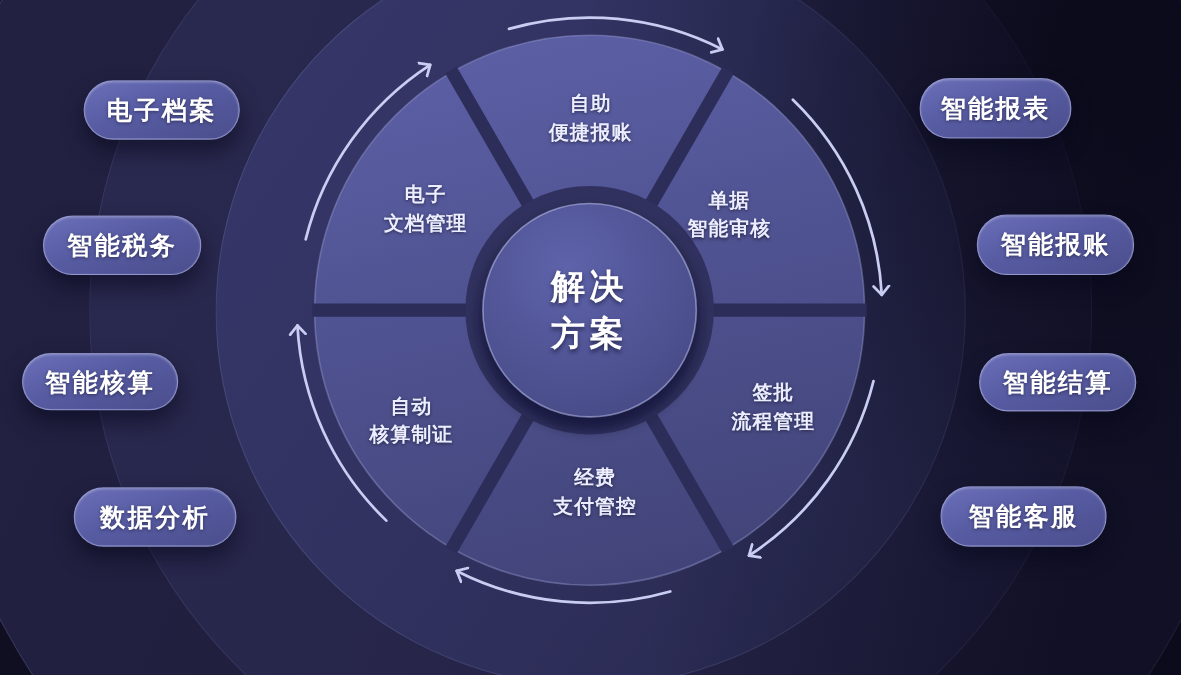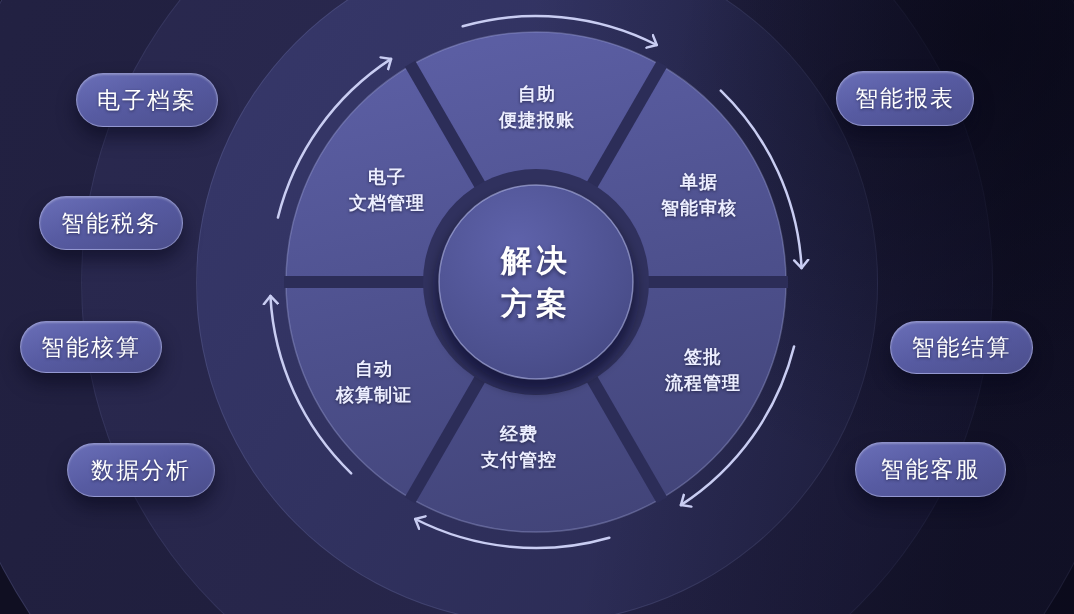--- a/index.html
+++ b/index.html
@@ -28,38 +28,38 @@
   .seg-label{position:absolute;width:170px;text-align:center;
     font-size:18px;font-weight:bold;letter-spacing:1px;color:#eceeff;
     text-shadow:0 1px 3px rgba(10,10,30,0.6);line-height:26px;}
   .seg-label span{display:block;}
   .center-label{position:absolute;left:436px;top:239px;width:200px;text-align:center;
     font-size:31px;font-weight:bold;letter-spacing:4px;color:#ffffff;line-height:43px;
     text-shadow:0 2px 4px rgba(10,10,30,0.55);font-family:Liberation Serif, serif;}
   .center-label span{display:block;}
 
   .pill{position:absolute;display:flex;align-items:center;justify-content:center;
-    border-radius:27px;font-size:23px;font-weight:normal;letter-spacing:2px;color:#fff;
+    border-radius:27px;font-size:23px;font-weight:bold;letter-spacing:2px;color:#fff;
     background:linear-gradient(160deg,#6a6fb8 0%,#575ba2 45%,#4b4e8c 100%);
     border:1px solid rgba(185,190,235,0.55);
     box-shadow:0 10px 18px rgba(8,8,28,0.55), inset 0 1px 2px rgba(255,255,255,0.25);
     text-shadow:0 1px 3px rgba(10,10,30,0.5);}
   .pill-l1{left:76px;top:73px;width:140px;height:52px;}
   .pill-l2{left:39px;top:196px;width:142px;height:52px;}
   .pill-l3{left:20px;top:321px;width:140px;height:50px;}
   .pill-l4{left:67px;top:443px;width:146px;height:52px;}
   .pill-r1{left:836px;top:71px;width:136px;height:53px;}
   .pill-r2{left:888px;top:195px;width:141px;height:53px;}
   .pill-r3{left:890px;top:321px;width:141px;height:51px;}
   .pill-r4{left:855px;top:442px;width:149px;height:53px;}
 
   .lbl-top{left:452px;top:81px;}
-  .lbl-tr{left:614px;top:169px;}
+  .lbl-tr{left:578px;top:169px;}
   .lbl-br{left:618px;top:344px;}
-  .lbl-bottom{left:434px;top:421px;}
+  .lbl-bottom{left:456px;top:421px;}
   .lbl-bl{left:289px;top:356px;}
   .lbl-tl{left:302px;top:164px;}
 </style>
 </head>
 <body>
 
 <div class="stage">
 
   <div class="ring ring1"></div>
   <div class="ring ring2"></div>
@@ -135,16 +135,17 @@
   <div class="center-label">
     <span>解决</span>
     <span>方案</span>
   </div>
 
   <div class="pill pill-l1">电子档案</div>
   <div class="pill pill-l3">智能核算</div>
   <div class="pill pill-l2">智能税务</div>
   <div class="pill pill-l4">数据分析</div>
   <div class="pill pill-r1">智能报表</div>
+  <div class="pill pill-r2">智能报账</div>
   <div class="pill pill-r3">智能结算</div>
   <div class="pill pill-r4">智能客服</div>
 
 </div>
 
 </body></html>

